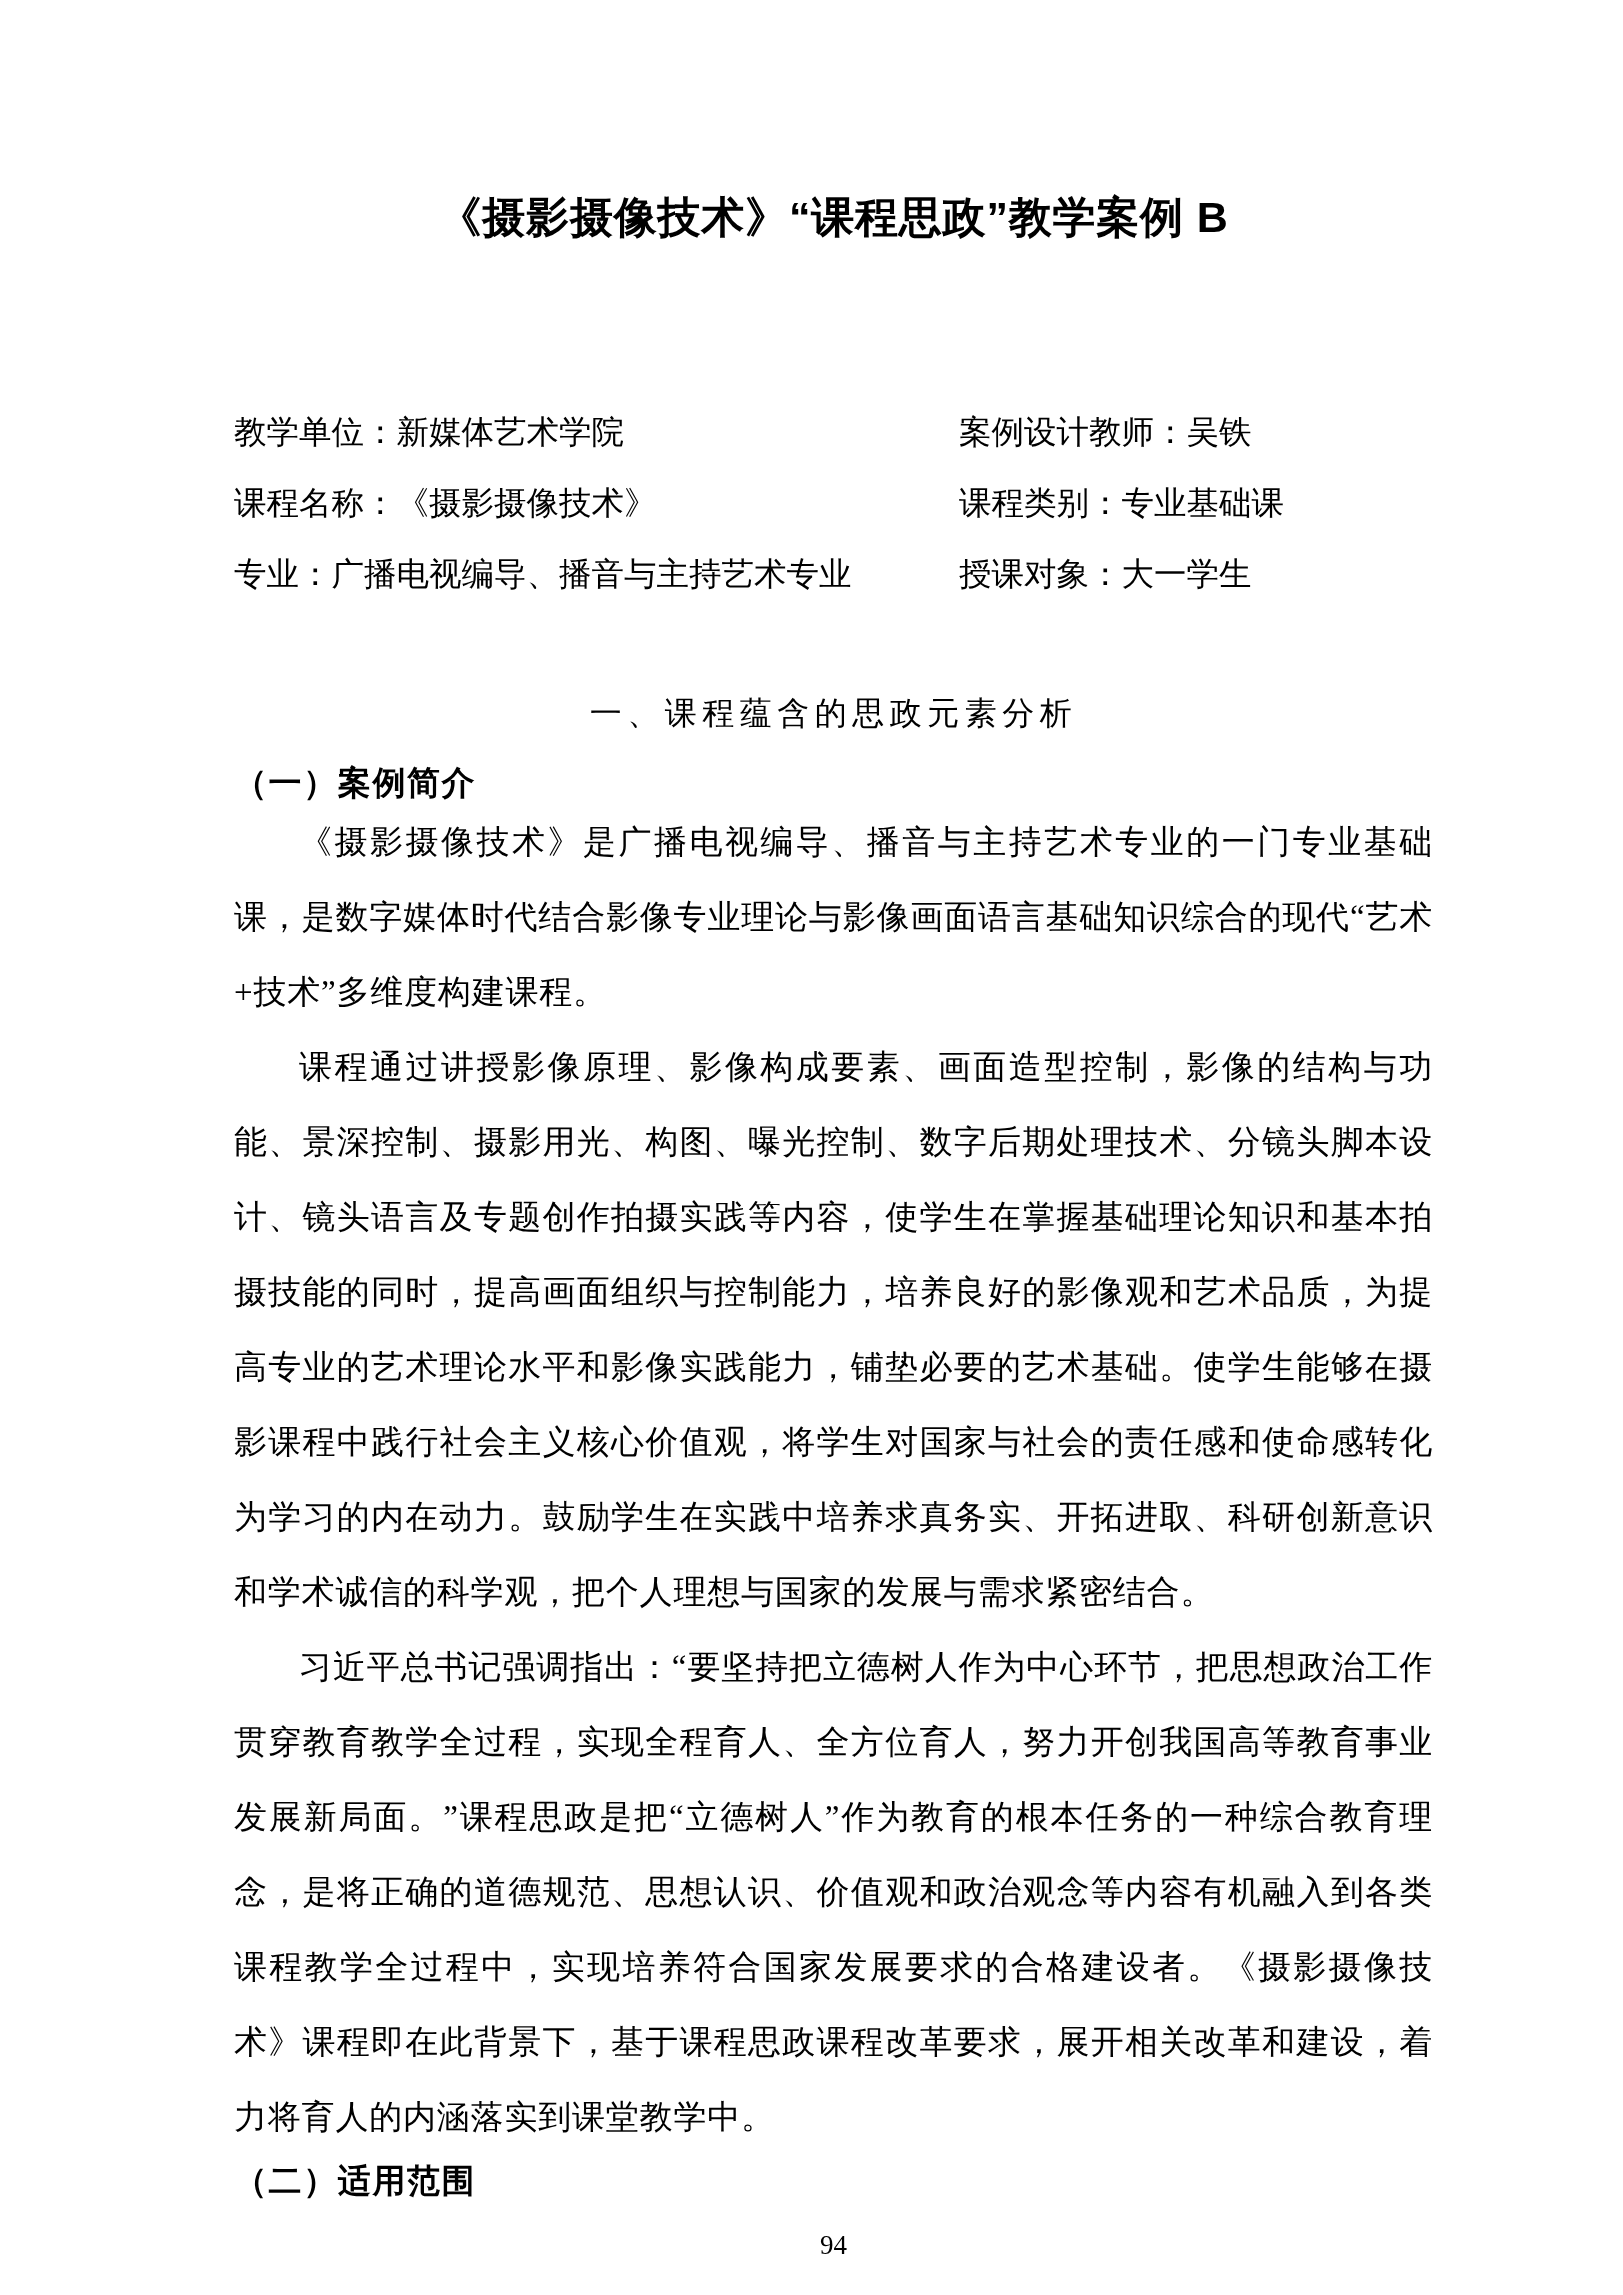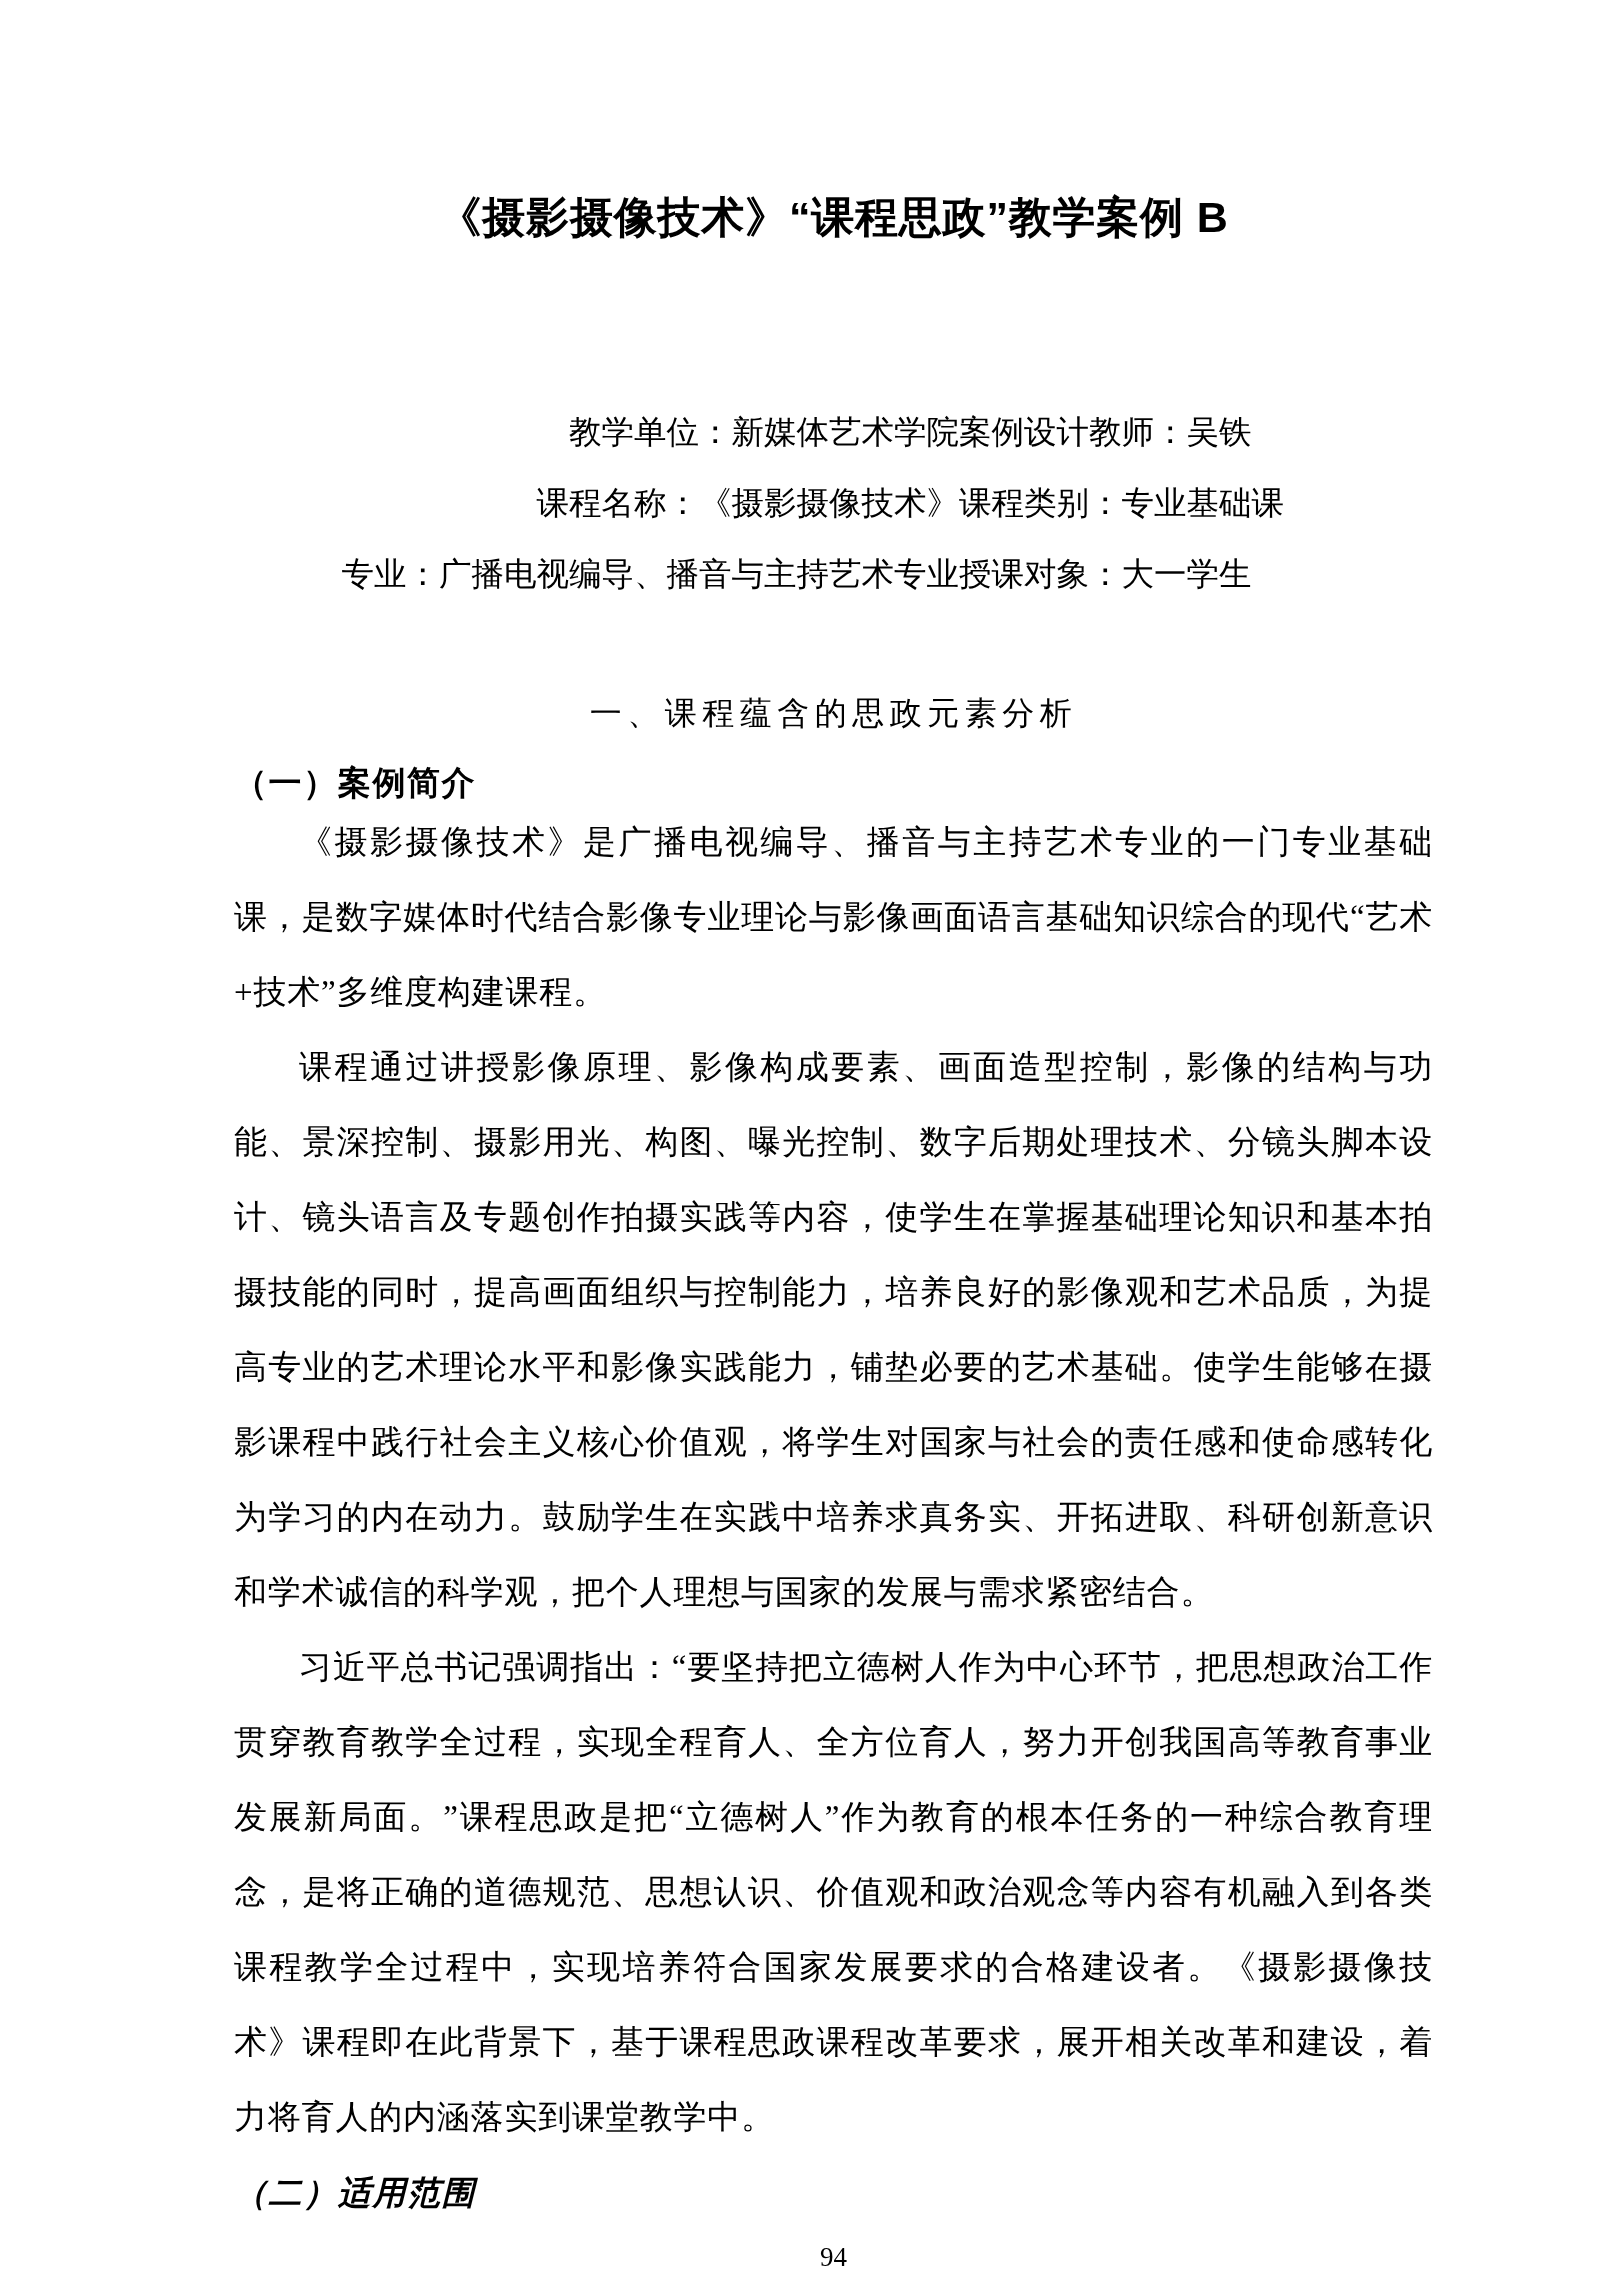--- a/index.html
+++ b/index.html
@@ -38,21 +38,20 @@
   }
   .meta-row {
     display: flex;
     height: 71px;
     align-items: center;
   }
   .meta-left {
     width: 725px;
     flex: 0 0 725px;
     white-space: nowrap;
-    text-align: right;
   }
   .meta-right {
     white-space: nowrap;
   }
   .h-section {
     margin: 79px 0 0 0;
     font-size: 32px;
     line-height: 48px;
     font-weight: normal;
     text-align: center;
@@ -60,22 +59,21 @@
   }
   .h-sub {
     margin: 24px 0 0 0;
     font-size: 33px;
     line-height: 44px;
     font-weight: bold;
     text-align: left;
     letter-spacing: 1.6px;
   }
   .h-sub-2 {
-    margin-top: 16px;
-    font-style: italic;
+    margin-top: 4px;
   }
   .body-para {
     margin: 0;
     font-size: 33px;
     line-height: 75px;
     text-align: justify;
     text-justify: inter-character;
     text-indent: 65px;
     letter-spacing: 0.8px;
   }

